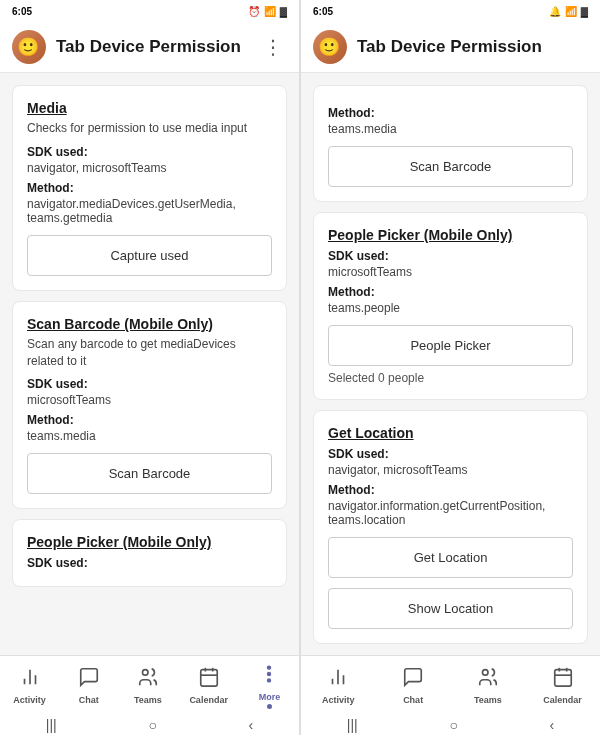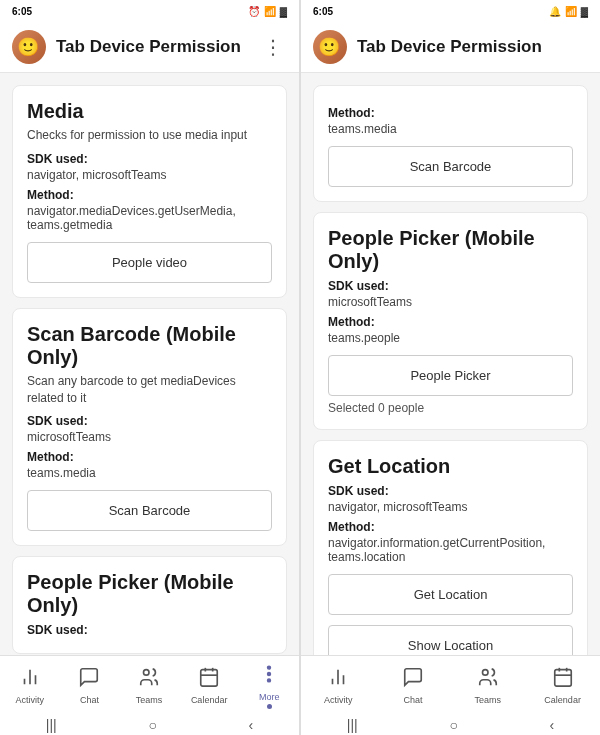--- a/index.html
+++ b/index.html
@@ -83,24 +83,25 @@
     
     .card {
       background: #fff;
       border-radius: 8px;
       padding: 14px;
       margin-bottom: 10px;
       border: 1px solid #e8e8e8;
     }
 
     .card-title {
-      font-size: 20px;
+      font-size: 14px;
       font-weight: 700;
       color: #1a1a1a;
       margin-bottom: 4px;
+      text-decoration: underline;
     }
 
     .card-desc {
       font-size: 12px;
       color: #444;
       margin-bottom: 8px;
       line-height: 1.4;
     }
 
     .label {
@@ -147,20 +148,21 @@
     }
     .nav-item {
       flex: 1;
       display: flex;
       flex-direction: column;
       align-items: center;
       justify-content: center;
       gap: 2px;
       cursor: pointer;
       padding: 6px 12px;
+      font-weight: bold;
     }
     .nav-icon {
       font-size: 20px;
       color: #555;
     }
     .nav-icon.active { color: #6264a7; }
     .nav-label {
       font-size: 9px;
       color: #555;
     }
@@ -208,21 +210,21 @@
 
   <div class="content">
 
     <div class="card">
       <div class="card-title">Media</div>
       <div class="card-desc">Checks for permission to use media input</div>
       <div class="label">SDK used:</div>
       <div class="value">navigator, microsoftTeams</div>
       <div class="label">Method:</div>
       <div class="value">navigator.mediaDevices.getUserMedia, teams.getmedia</div>
-      <button class="btn">People video</button>
+      <button class="btn">Capture used</button>
     </div>
 
     <div class="card">
       <div class="card-title">Scan Barcode (Mobile Only)</div>
       <div class="card-desc">Scan any barcode to get mediaDevices related to it</div>
       <div class="label">SDK used:</div>
       <div class="value">microsoftTeams</div>
       <div class="label">Method:</div>
       <div class="value">teams.media</div>
       <button class="btn">Scan Barcode</button>

